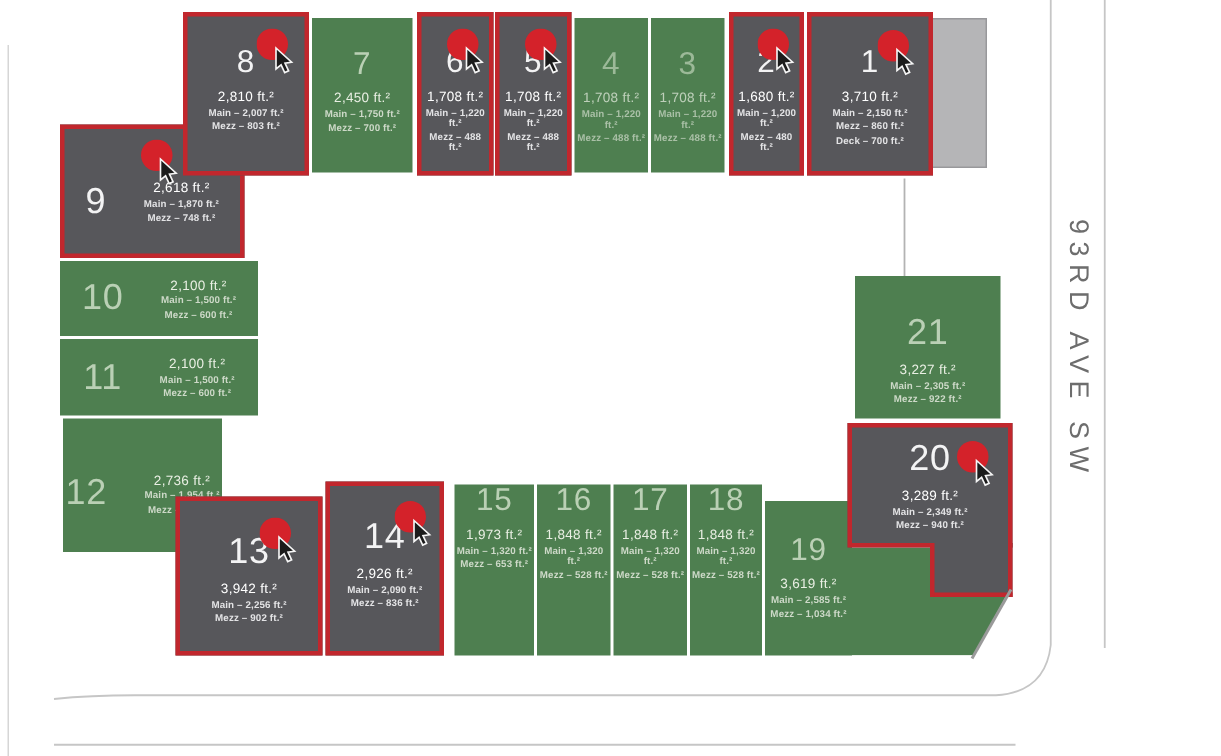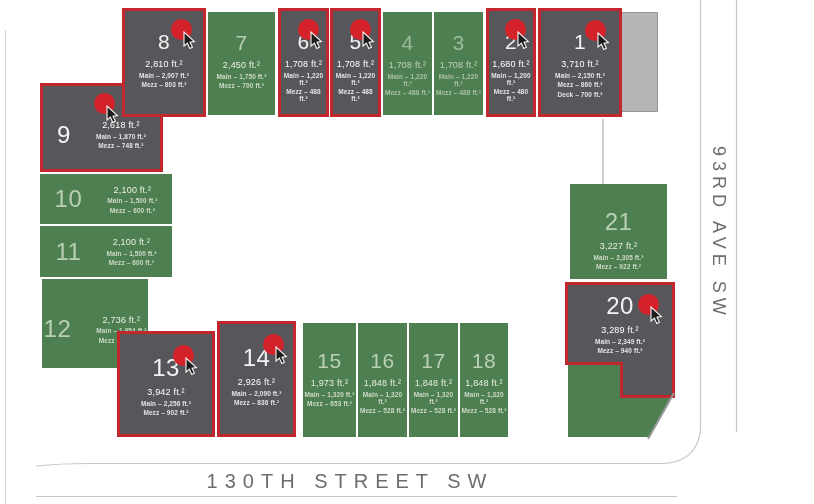--- a/index.html
+++ b/index.html
@@ -19,21 +19,21 @@
   .unit .sub   { font-size:6.5px; font-weight:700; margin-top:2.5px; letter-spacing:.1px; }
   .avail .num   { color:#bad0b5; }
   .avail .total { color:#e9efe3; }
   .avail .sub   { color:#cdd9c8; }
   .sold .num    { color:#f3f3f4; }
   .sold .total  { color:#ffffff; }
   .sold .sub    { color:#e3e3e5; }
   .faded .num, .faded .total, .faded .sub { opacity:.72; }
 
   .pt-top { padding-top:20px; }
-  .pt-brow { padding-top:27px; }
+  .pt-brow { }
   .pt-brow19 { padding-top:22px; }
   .pt-13 { padding-top:22px; }
   .pt-21 { padding-top:17px;justify-content:center; }
   .pt-20 { padding-top:9px; }
 
   .unit.side { flex-direction:row; justify-content:center; align-items:center; gap:9px; }
   .unit.side .num { font-size:24px; }
   .unit.side .stats { display:flex; flex-direction:column; align-items:center;margin-left:16px; }
   .unit.side .total { margin-top:0; }
   .u9  { padding-top:14px; }
@@ -131,20 +131,26 @@
     <div class="num">17</div>
     <div class="total">1,848 ft.²</div>
     <div class="sub">Main – 1,320 ft.²</div>
     <div class="sub">Mezz – 528 ft.²</div>
   </div>
   <div class="unit avail pt-brow" style="left:460px;top:323px;width:48px;height:114px">
     <div class="num">18</div>
     <div class="total">1,848 ft.²</div>
     <div class="sub">Main – 1,320 ft.²</div>
     <div class="sub">Mezz – 528 ft.²</div>
+  </div>
+  <div class="unit avail pt-brow19" style="left:510px;top:334px;width:58px;height:103px">
+    <div class="num">19</div>
+    <div class="total">3,619 ft.²</div>
+    <div class="sub">Main – 2,585 ft.²</div>
+    <div class="sub">Mezz – 1,034 ft.²</div>
   </div>
   <div class="green-patch"></div>
   <div class="unit avail pt-21 bignum" style="left:570px;top:184px;width:97px;height:95px">
     <div class="num">21</div>
     <div class="total">3,227 ft.²</div>
     <div class="sub">Main – 2,305 ft.²</div>
     <div class="sub">Mezz – 922 ft.²</div>
   </div>
 
   <div class="unit sold side u9" style="left:40px;top:83px;width:123px;height:89px">
@@ -264,16 +270,15 @@
 
   <svg class="overlay" width="814" height="504" viewBox="0 0 814 504">
     <path d="M5.5 30 V504" stroke="#d6d6d6" stroke-width="1" fill="none"></path>
     <path d="M36 466 Q60 463.5 90 463.5 H664 Q697 461.5 700.5 430 L700.5 0" stroke="#c6c6c6" stroke-width="1.2" fill="none"></path>
     <path d="M36 496.5 H677" stroke="#c6c6c6" stroke-width="1.2" fill="none"></path>
     <path d="M736.5 0 V432" stroke="#c6c6c6" stroke-width="1.2" fill="none"></path>
     <path d="M603 119 V184" stroke="#b3b3b3" stroke-width="1.2" fill="none"></path>
     <path d="M674 393 L648 439" stroke="#9a9a9a" stroke-width="2" fill="none"></path>
   </svg>
 
-  <div class="street-bottom">130TH STREET SW</div>
   <div class="street-right">93RD AVE SW</div>
 
 </div>
 
 </body></html>

